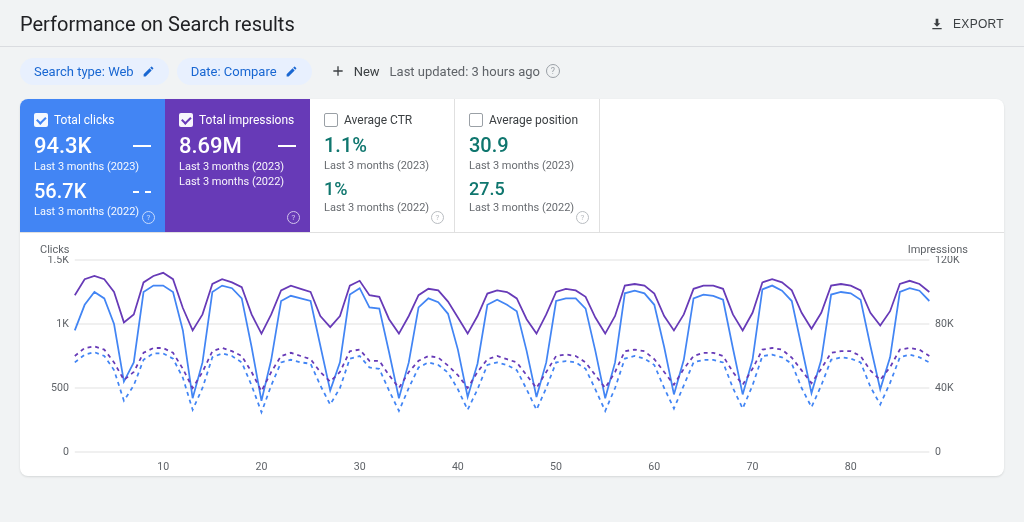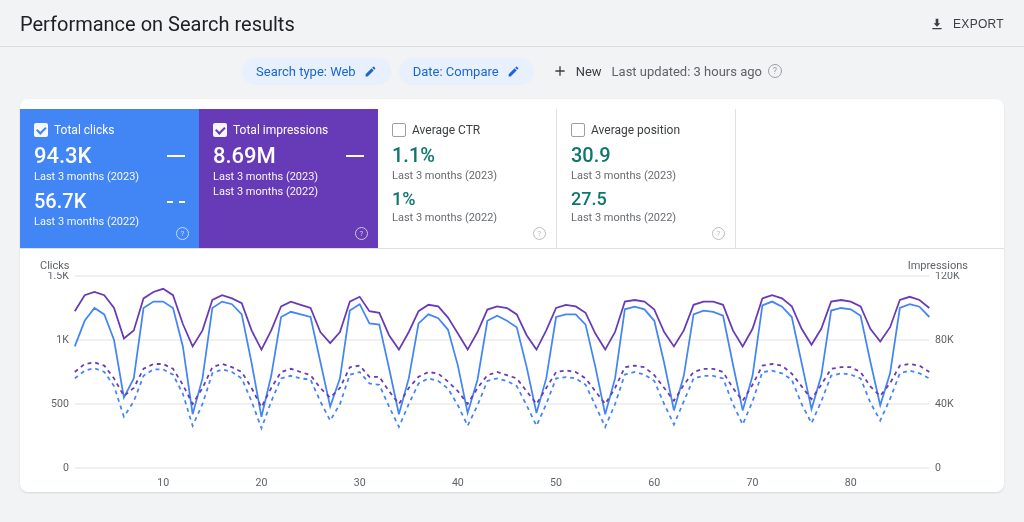--- a/index.html
+++ b/index.html
@@ -1,29 +1,29 @@
 <!DOCTYPE html>
 <html><head>
 <meta charset="utf-8">
 <style>
   * { box-sizing: border-box; margin: 0; padding: 0; }
   body { font-family: 'Google Sans', Roboto, Arial, sans-serif; background: #f1f3f4; color: #202124; width: 1024px; height: 522px; overflow: hidden; }
   .header { display: flex; justify-content: space-between; align-items: center; padding: 12px 20px 10px 20px; border-bottom: 1px solid #dadce0; background: #fff0; }
   .header h1 { font-size: 20px; font-weight: 400; color: #202124; }
   .export-btn { display: flex; align-items: center; gap: 8px; background: none; border: none; cursor: pointer; font-size: 12px; font-weight: 500; color: #3c4043; letter-spacing: .3px; }
-  .filters-row { display: flex; justify-content: center; align-items: center; padding: 10px 20px 14px 20px; }
+  .filters-row { display: flex; justify-content: flex-start; align-items: center; padding: 10px 20px 14px 20px; }
   .filters-left { display: flex; gap: 8px; align-items: center; }
   .chip { display: flex; align-items: center; gap: 8px; background: #e8f0fe; color: #1967d2; padding: 6px 14px; border-radius: 16px; font-size: 13px; cursor: pointer; }
   .chip .pen { color: #1967d2; }
   .add-new { display: flex; align-items: center; gap: 8px; padding: 6px 10px; font-size: 13px; color: #3c4043; cursor: pointer; }
   .last-updated { font-size: 13px; color: #5f6368; display: flex; align-items: center; gap: 6px; }
   .help-icon { width: 14px; height: 14px; border: 1px solid #9aa0a6; border-radius: 50%; display: inline-flex; align-items: center; justify-content: center; font-size: 9px; color: #9aa0a6; }
   .card { background: #fff; margin: 0 20px; border-radius: 8px; box-shadow: 0 1px 2px rgba(60,64,67,.15); overflow: hidden; }
   .metrics-row { display: flex; border-bottom: 1px solid #e0e0e0; }
-  .metric { width: 179px; padding: 14px 14px 20px 14px; position: relative; border-right: 1px solid #e0e0e0; margin-top: 10px; }
+  .metric { width: 145px; padding: 14px 14px 14px 14px; position: relative; border-right: 1px solid #e0e0e0; }
   .metric.blue { background: #4285f4; color: #fff; border-right: none; }
   .metric.purple { background: #673ab7; color: #fff; border-right: none; }
   .metric-head { display: flex; align-items: center; gap: 6px; font-size: 12px; margin-bottom: 6px; }
   .checkbox { width: 14px; height: 14px; border-radius: 2px; display: inline-flex; align-items: center; justify-content: center; }
   .checkbox.checked { background: rgba(255,255,255,.95); }
   .checkbox.checked::after { content: ''; width: 4px; height: 7px; border: solid #4285f4; border-width: 0 2px 2px 0; transform: rotate(45deg) translate(-0.5px,-1px); }
   .metric.purple .checkbox.checked::after { border-color: #673ab7; }
   .checkbox.empty { border: 1.5px solid #9aa0a6; background: #fff; }
   .metric-val { font-size: 22px; font-weight: 500; }
   .metric-sub { font-size: 11px; margin-top: 2px; opacity: .95; }

